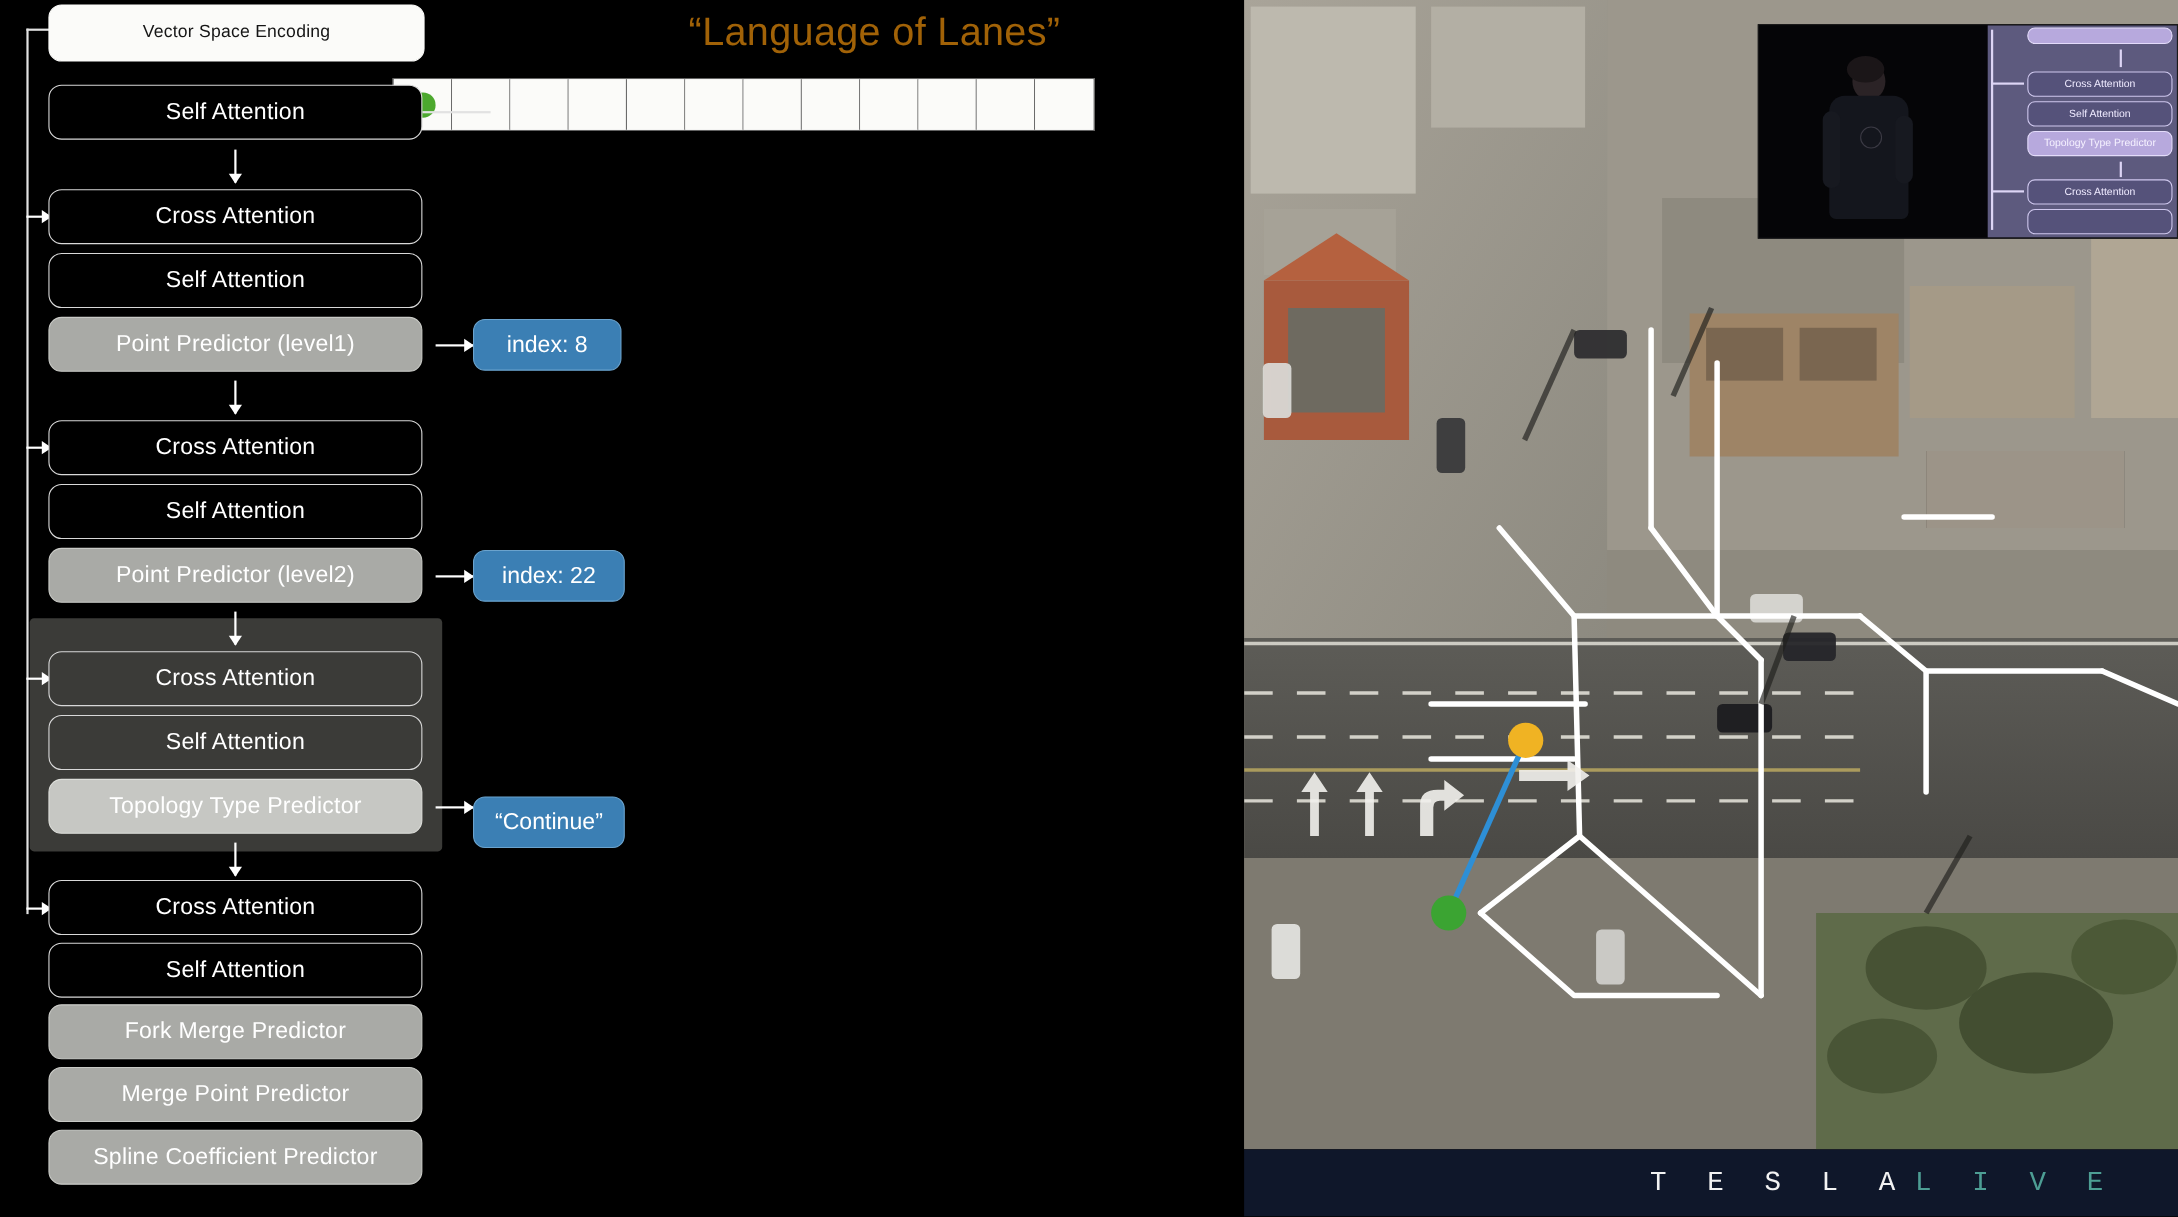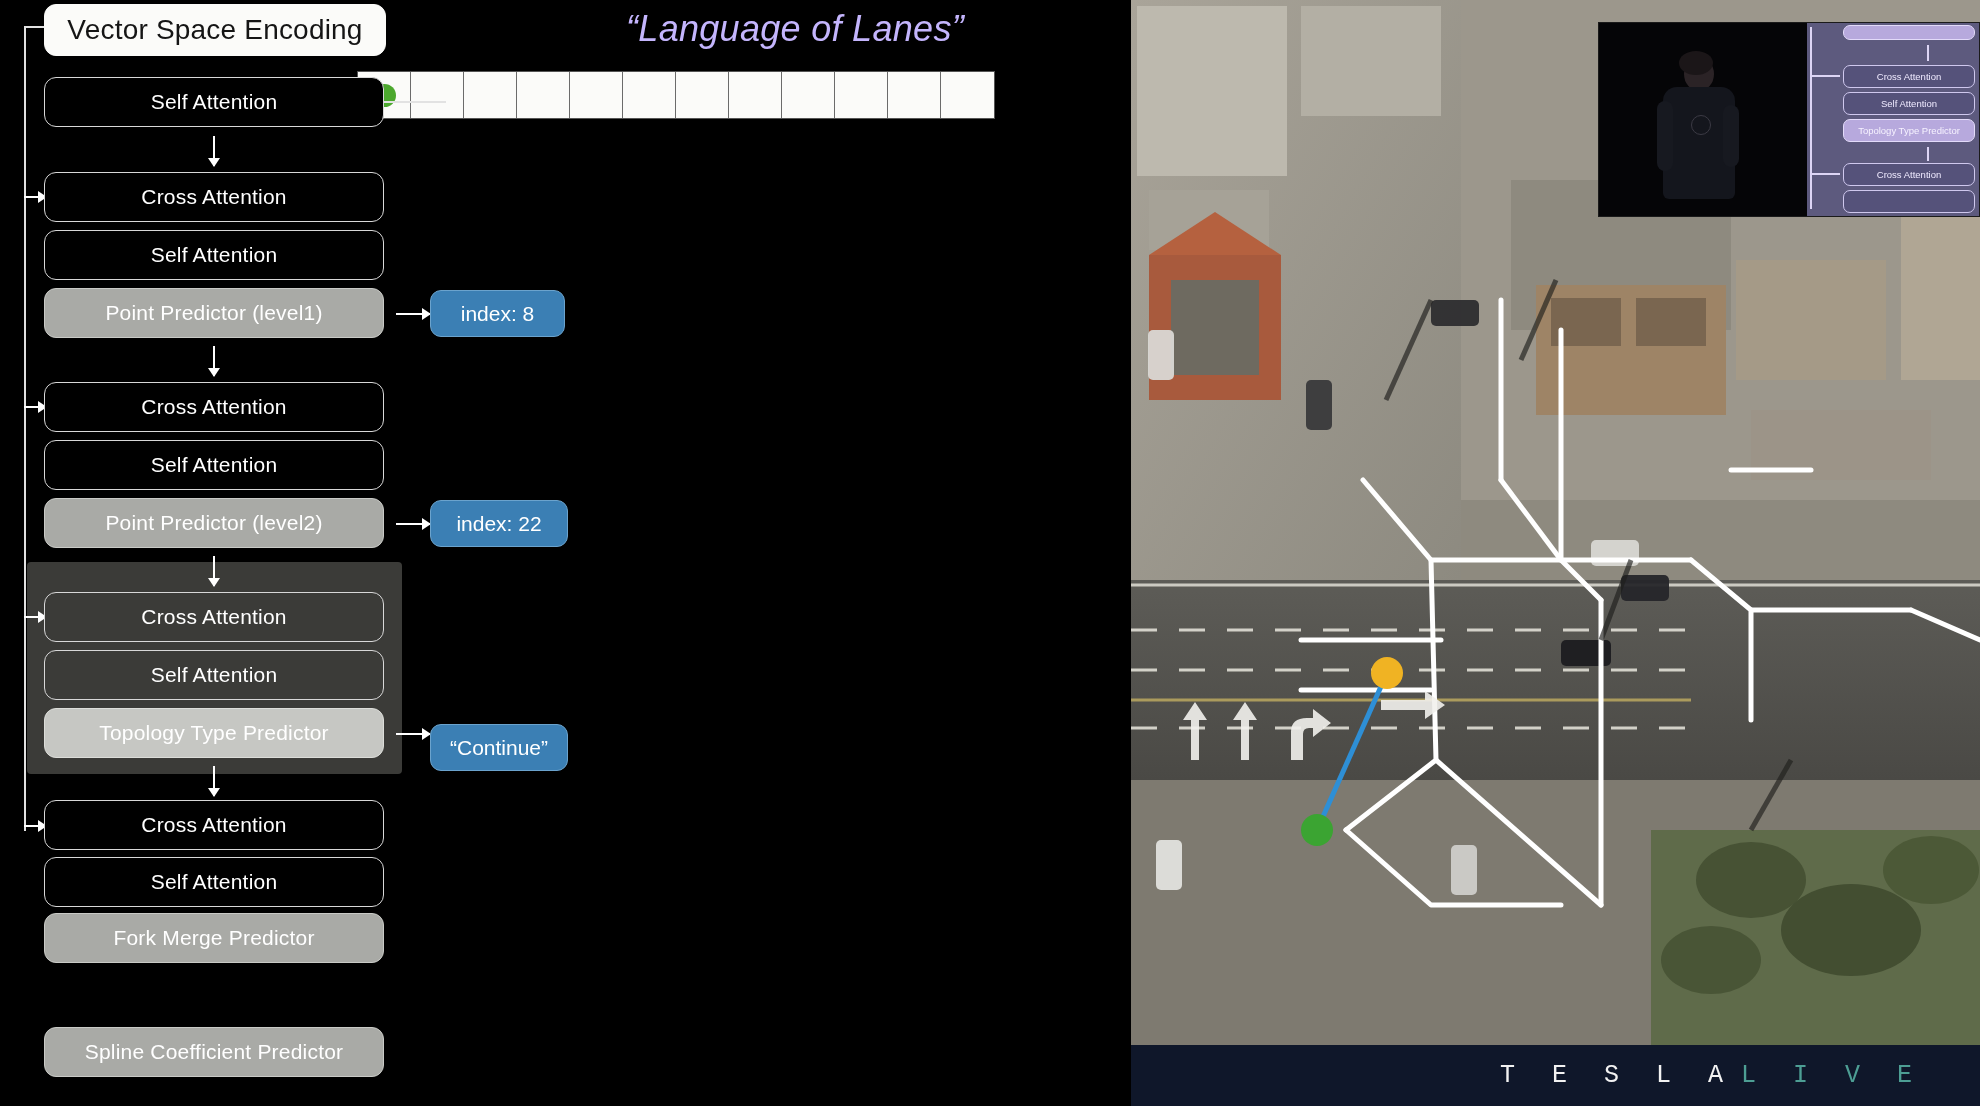--- a/index.html
+++ b/index.html
@@ -19,21 +19,21 @@
     border-radius: 12px;
     display: flex; align-items: center; justify-content: center;
     color: #fff;
     font-size: 21px;
     letter-spacing: .2px;
     white-space: nowrap;
   }
   .node.dark  { background: #000; border: 1.6px solid #d8d8d8; }
   .node.gray  { background: #a9aaa6; border: 1.6px solid #c9cac6; color: #ffffff; }
   .node.light { background: #c6c7c3; border: 1.6px solid #dcddd9; color: #ffffff; }
-  .node.white { background: #fbfbf9; border: 1.6px solid #fbfbf9; color: #151515; font-size: 28px; }
+  .node.white { background: #fbfbf9; border: 1.6px solid #fbfbf9; color: #151515; font-size: 16px; }
   .node.dark-on-panel { background: #3b3b38; border: 1.6px solid #d8d8d8; }
 
   #group-highlight {
     position: absolute;
     left: 27px; top: 562px; width: 375px; height: 212px;
     background: #3b3b38;
     border-radius: 4px;
   }
 
   .blue-chip {
@@ -65,22 +65,22 @@
     width: 53px; height: 46px;
     border-right: 1.6px solid #6b6b6b;
     background: #fbfbf9;
     display: flex; align-items: center; justify-content: center;
   }
   .token-cell:last-child { border-right: none; }
   .token-dot { width: 23px; height: 23px; border-radius: 50%; background: #4ca82e; }
 
   #slide-title {
     position: absolute; left: 560px; top: 8px; width: 470px;
-    text-align: center; color: #c4b5fd;
-    font-size: 36px; letter-spacing: .3px; white-space: nowrap; font-style: italic;
+    text-align: center; color: #a16207;
+    font-size: 36px; letter-spacing: .3px; white-space: nowrap;
   }
 
   
   #map-panel { position: absolute; left: 1131px; top: 0px; width: 849px; height: 1045px; overflow: hidden; }
   #map-img { position: absolute; left: 0; top: 0; width: 849px; height: 1045px; }
 
   
   #pip {
     position: absolute; left: 1598px; top: 22px; width: 382px; height: 195px;
     background: #07070a; overflow: hidden; border: 1px solid #1a1a1a;
@@ -208,20 +208,23 @@
     <div class="arrow-down" style="left:213px; top:766px; height:30px;"></div>
 
     <div class="node dark" style="left:44px; top:800px; width:340px; height:50px;">
       <span>Cross Attention</span>
     </div>
     <div class="node dark" style="left:44px; top:857px; width:340px; height:50px;">
       <span>Self Attention</span>
     </div>
     <div class="node gray" style="left:44px; top:913px; width:340px; height:50px;">
       <span>Fork Merge Predictor</span>
+    </div>
+    <div class="node gray" style="left:44px; top:970px; width:340px; height:50px;">
+      <span>Merge Point Predictor</span>
     </div>
     <div class="node gray" style="left:44px; top:1027px; width:340px; height:50px;">
       <span>Spline Coefficient Predictor</span>
     </div>
   </div>
 
   <div id="map-panel">
     <svg id="map-img" viewBox="0 0 849 1045" preserveAspectRatio="none">
       <defs>
         <linearGradient id="asphalt" x1="0" y1="0" x2="0" y2="1">

